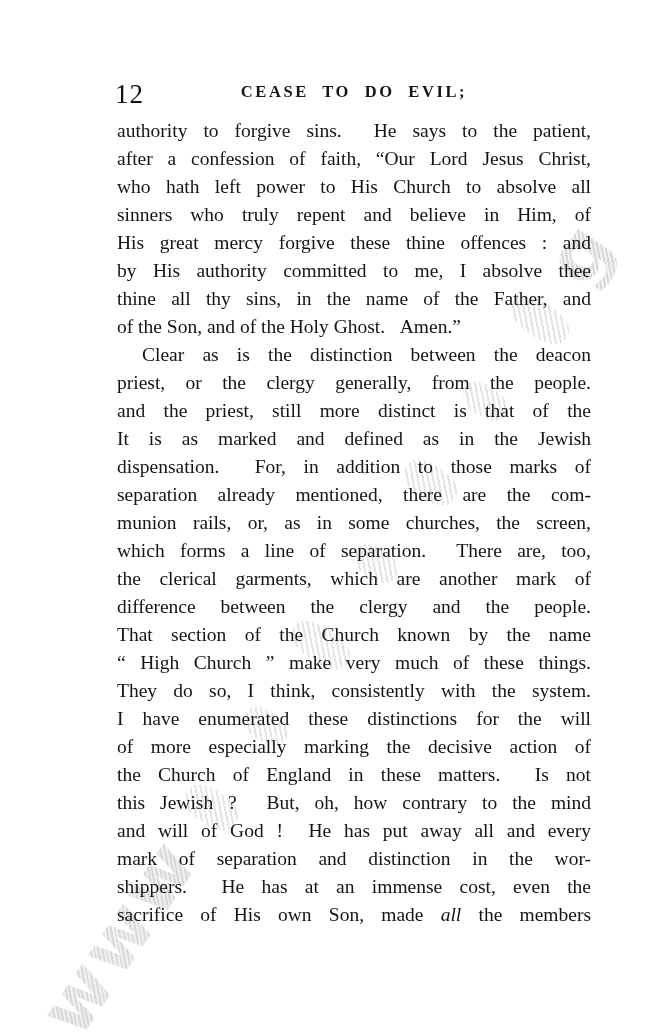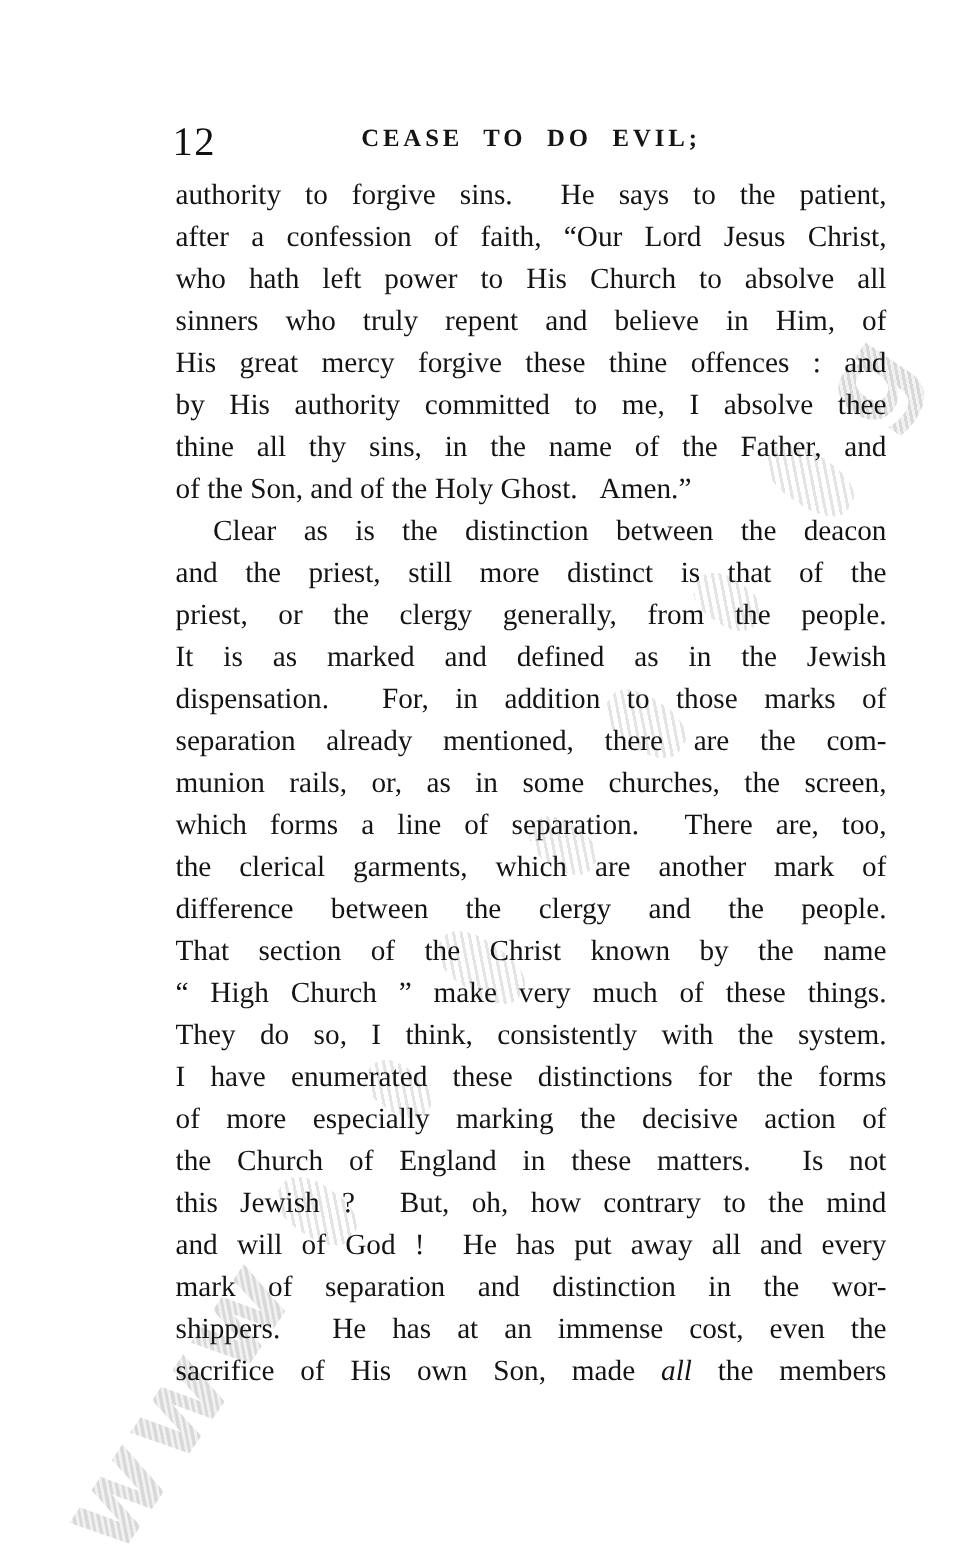--- a/index.html
+++ b/index.html
@@ -114,33 +114,33 @@
   <div class="body-text">
       <div class="line"><span>authority to forgive sins.&nbsp; He says to the patient,</span></div>
       <div class="line"><span>after a confession of faith, “Our Lord Jesus Christ,</span></div>
       <div class="line"><span>who hath left power to His Church to absolve all</span></div>
       <div class="line"><span>sinners who truly repent and believe in Him, of</span></div>
       <div class="line"><span>His great mercy forgive these thine offences : and</span></div>
       <div class="line"><span>by His authority committed to me, I absolve thee</span></div>
       <div class="line"><span>thine all thy sins, in the name of the Father, and</span></div>
       <div class="line no-justify"><span>of the Son, and of the Holy Ghost.&nbsp; &nbsp;Amen.”</span></div>
       <div class="line indent"><span>Clear as is the distinction between the deacon</span></div>
+      <div class="line"><span>priest, or the clergy generally, from the people.</span></div>
       <div class="line"><span>and the priest, still more distinct is that of the</span></div>
-      <div class="line"><span>priest, or the clergy generally, from the people.</span></div>
       <div class="line"><span>It is as marked and defined as in the Jewish</span></div>
       <div class="line"><span>dispensation.&nbsp; For, in addition to those marks of</span></div>
       <div class="line"><span>separation already mentioned, there are the com-</span></div>
       <div class="line"><span>munion rails, or, as in some churches, the screen,</span></div>
       <div class="line"><span>which forms a line of separation.&nbsp; There are, too,</span></div>
       <div class="line"><span>the clerical garments, which are another mark of</span></div>
       <div class="line"><span>difference between the clergy and the people.</span></div>
-      <div class="line"><span>That section of the Christ known by the name</span></div>
+      <div class="line"><span>That section of the Church known by the name</span></div>
       <div class="line"><span>“ High Church ” make very much of these things.</span></div>
       <div class="line"><span>They do so, I think, consistently with the system.</span></div>
-      <div class="line"><span>I have enumerated these distinctions for the forms</span></div>
+      <div class="line"><span>I have enumerated these distinctions for the will</span></div>
       <div class="line"><span>of more especially marking the decisive action of</span></div>
       <div class="line"><span>the Church of England in these matters.&nbsp; Is not</span></div>
       <div class="line"><span>this Jewish ?&nbsp; But, oh, how contrary to the mind</span></div>
       <div class="line"><span>and will of God !&nbsp; He has put away all and every</span></div>
       <div class="line"><span>mark of separation and distinction in the wor-</span></div>
       <div class="line"><span>shippers.&nbsp; He has at an immense cost, even the</span></div>
       <div class="line"><span>sacrifice of His own Son, made </span><i>all</i><span> the members</span></div>
     </div>
 
 </div>

